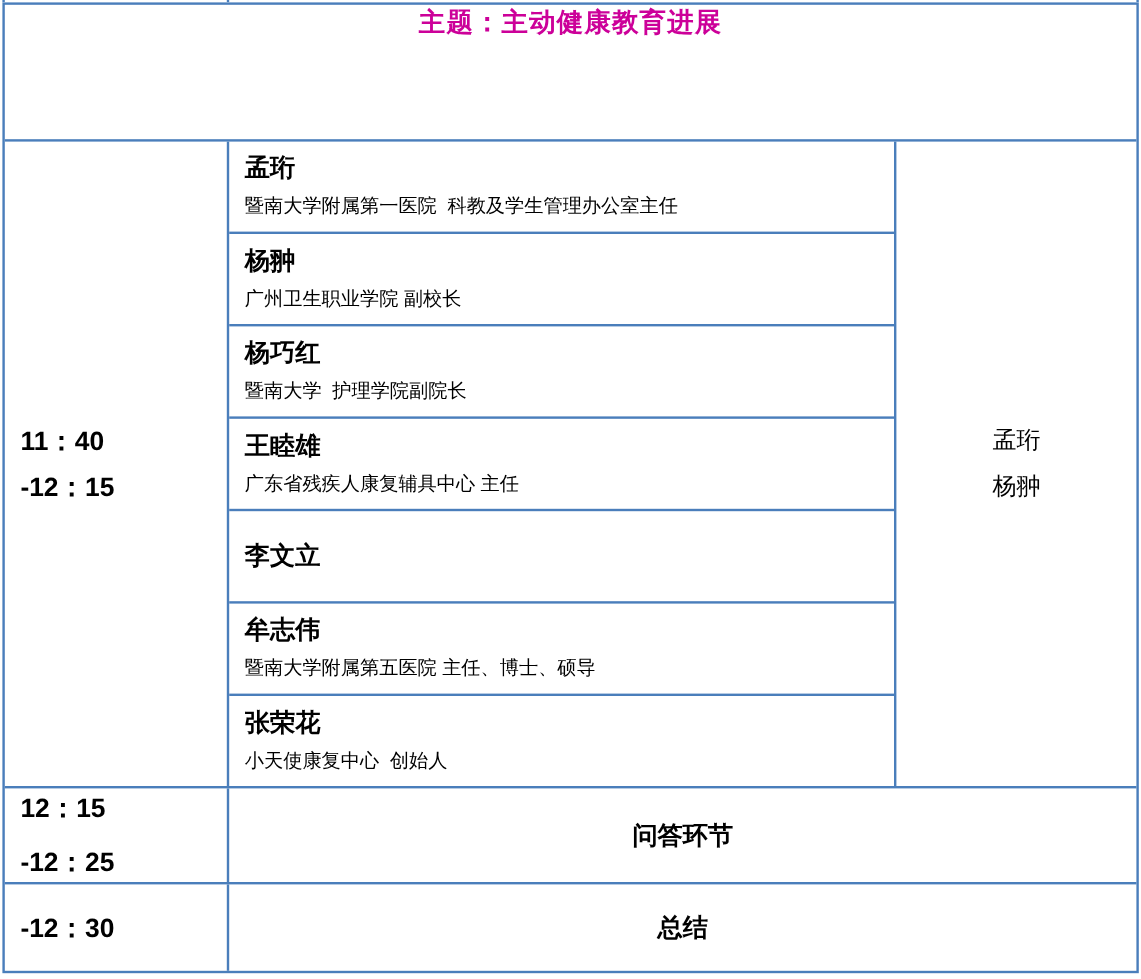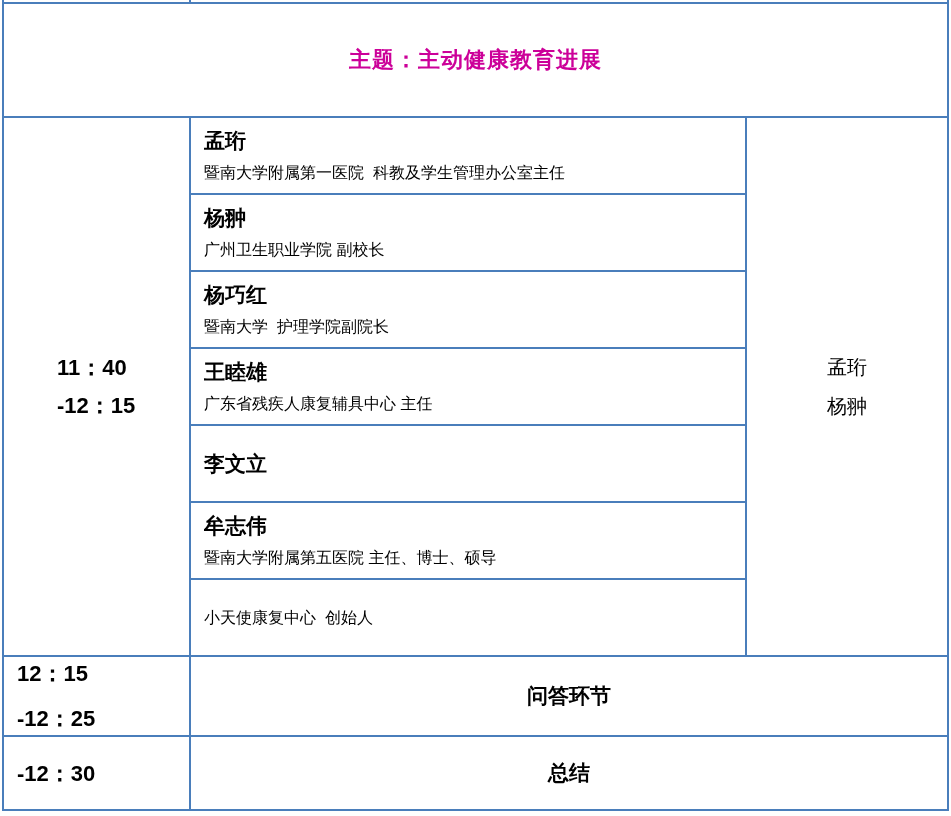--- a/index.html
+++ b/index.html
@@ -22,32 +22,32 @@
   .agenda-table{
     position:absolute;left:2px;top:2px;width:947px;height:809px;
     border:2px solid var(--border);box-sizing:border-box;
     display:flex;flex-direction:column;background:#ffffff;
   }
   .row{box-sizing:border-box;display:flex;}
   .cell{box-sizing:border-box;}
 
   .title-row{
     height:114px;border-bottom:2px solid var(--border);
-    align-items:center;justify-content:center;
+    justify-content:center;
   }
   .title-text{color:var(--title);font-size:22px;font-weight:bold;letter-spacing:1px;}
 
   .main-row{height:539px;border-bottom:2px solid var(--border);}
 
   .time-cell{
     width:187px;border-right:2px solid var(--border);
     display:flex;flex-direction:column;justify-content:center;
     padding-left:13px;font-weight:bold;font-size:22px;
   }
-  .main-row .time-cell .time-line{line-height:38px;margin-left:40px;}
+  .main-row .time-cell .time-line{line-height:38px;}
   .qa-row .time-cell .time-line,
   .summary-row .time-cell .time-line{line-height:45px;}
 
   .speakers-col{
     width:556px;border-right:2px solid var(--border);
     display:flex;flex-direction:column;
   }
   .speaker-row{
     flex:1;display:flex;flex-direction:column;justify-content:center;
     padding-left:13px;gap:13px;box-sizing:border-box;
@@ -109,20 +109,21 @@
           <div class="speaker-affil">广东省残疾人康复辅具中心 主任</div>
         </div>
         <div class="speaker-row has-divider">
           <div class="speaker-name">李文立</div>
         </div>
         <div class="speaker-row has-divider">
           <div class="speaker-name">牟志伟</div>
           <div class="speaker-affil">暨南大学附属第五医院 主任、博士、硕导</div>
         </div>
         <div class="speaker-row">
+          <div class="speaker-name">张荣花</div>
           <div class="speaker-affil">小天使康复中心  创始人</div>
         </div>
       </div>
 
       <div class="cell moderators-cell">
         <div class="moderator-name">孟珩</div>
         <div class="moderator-name">杨翀</div>
       </div>
     </div>
 

